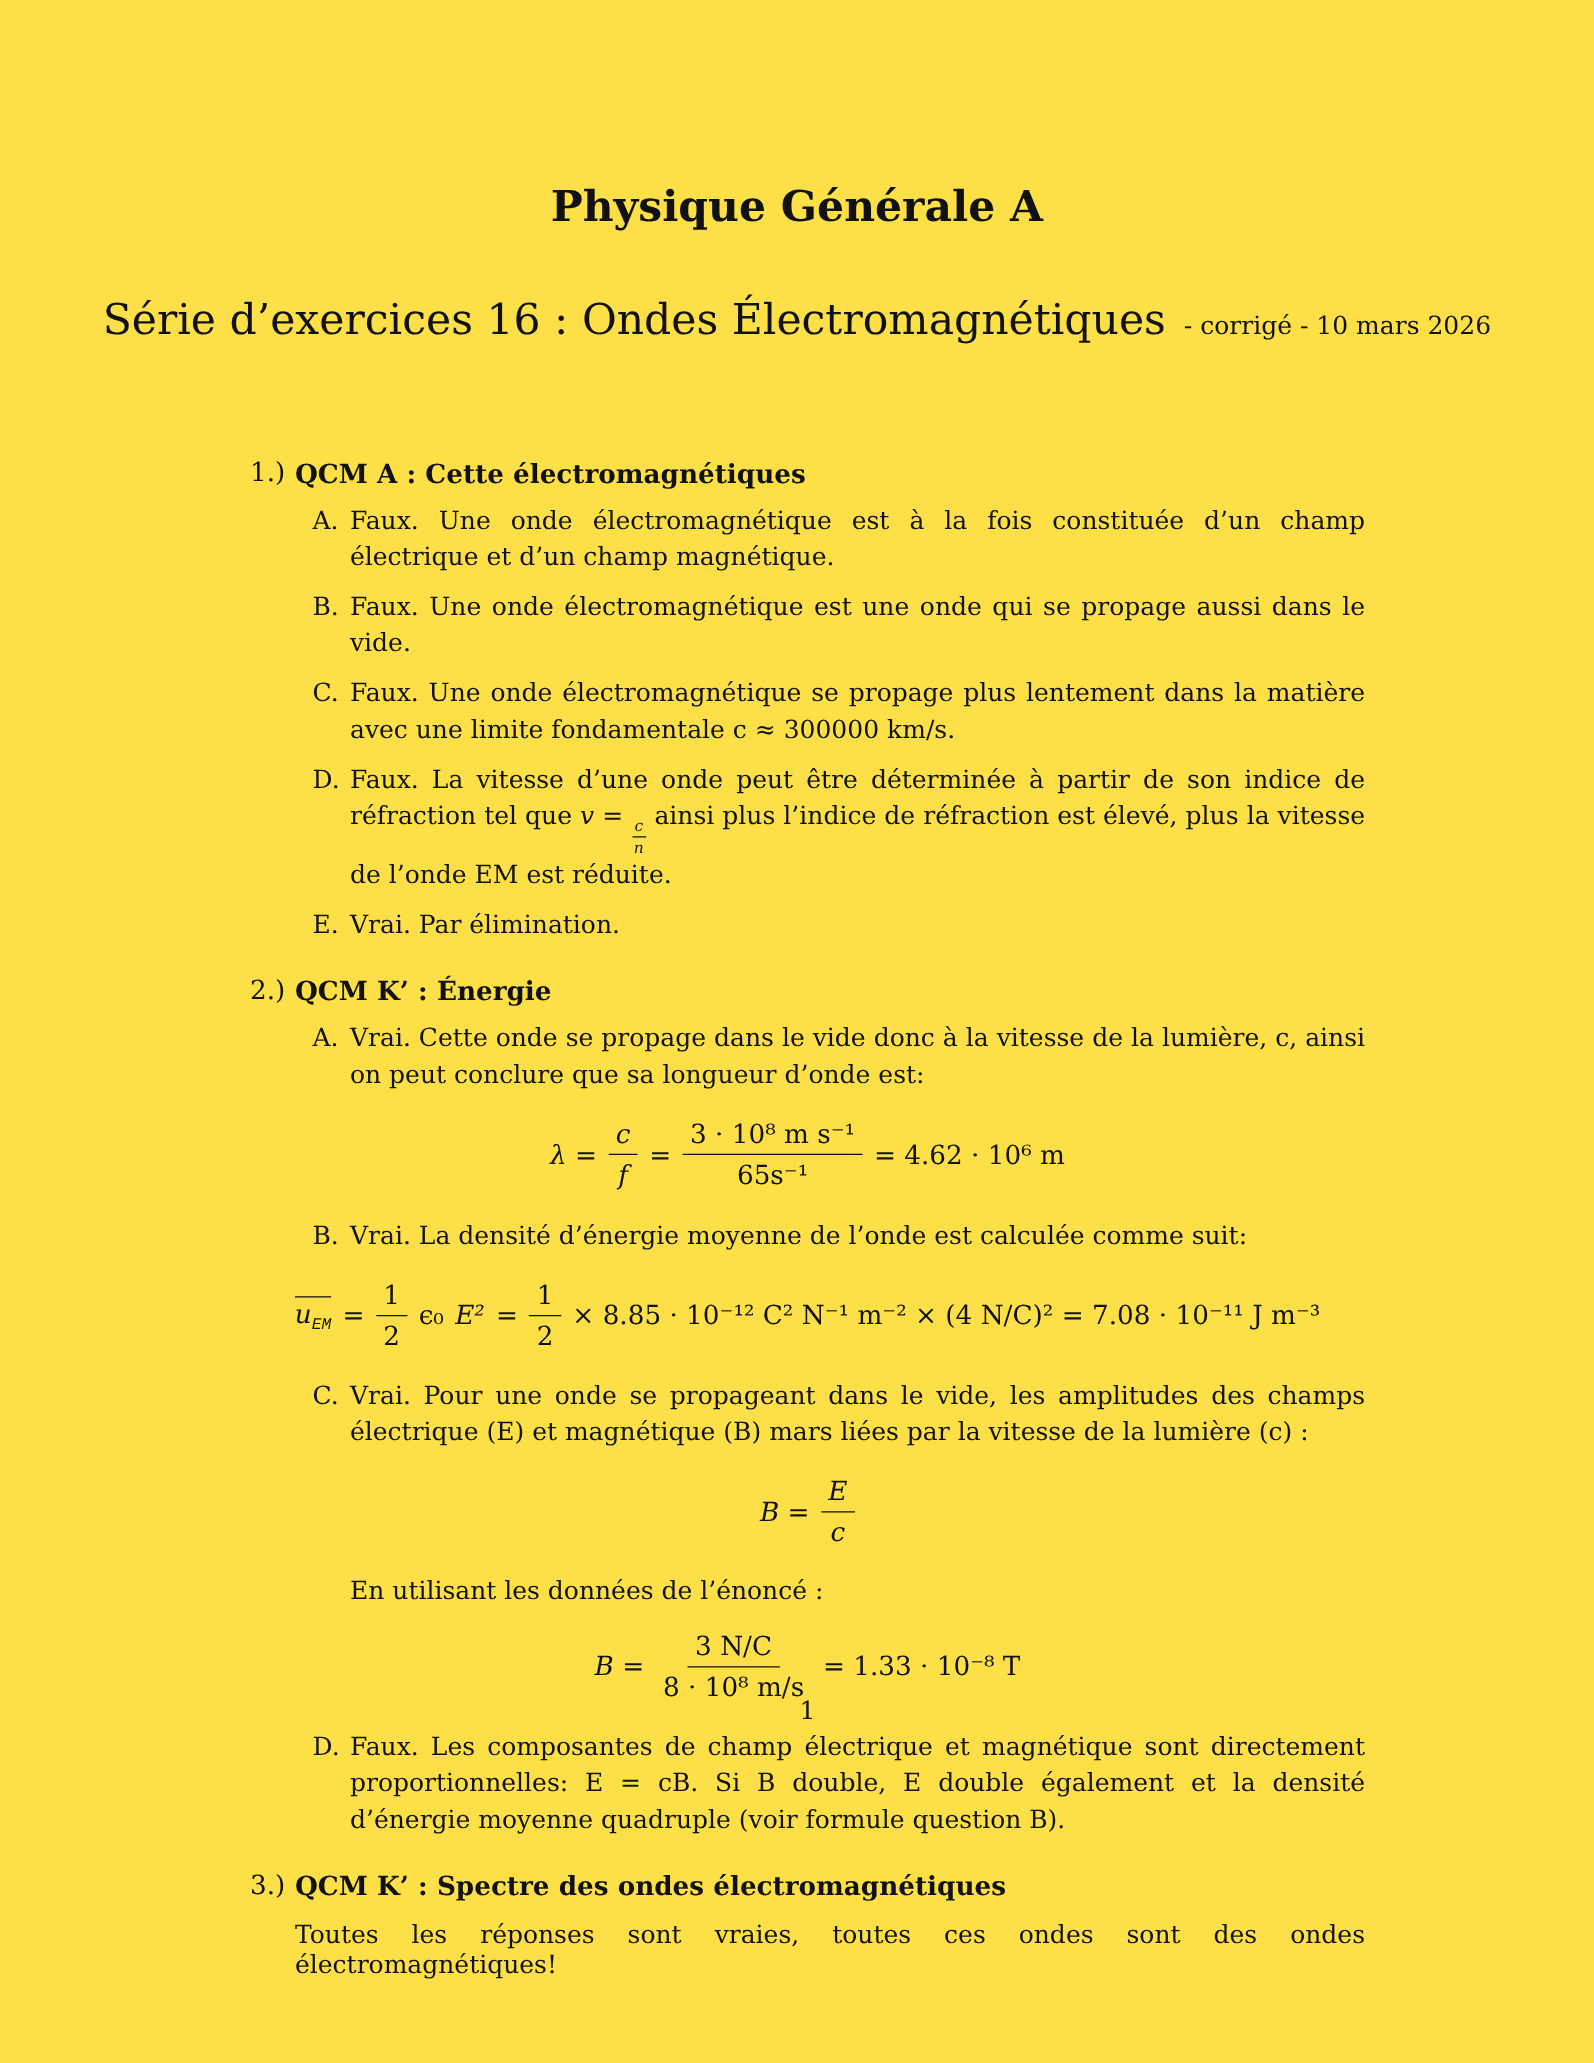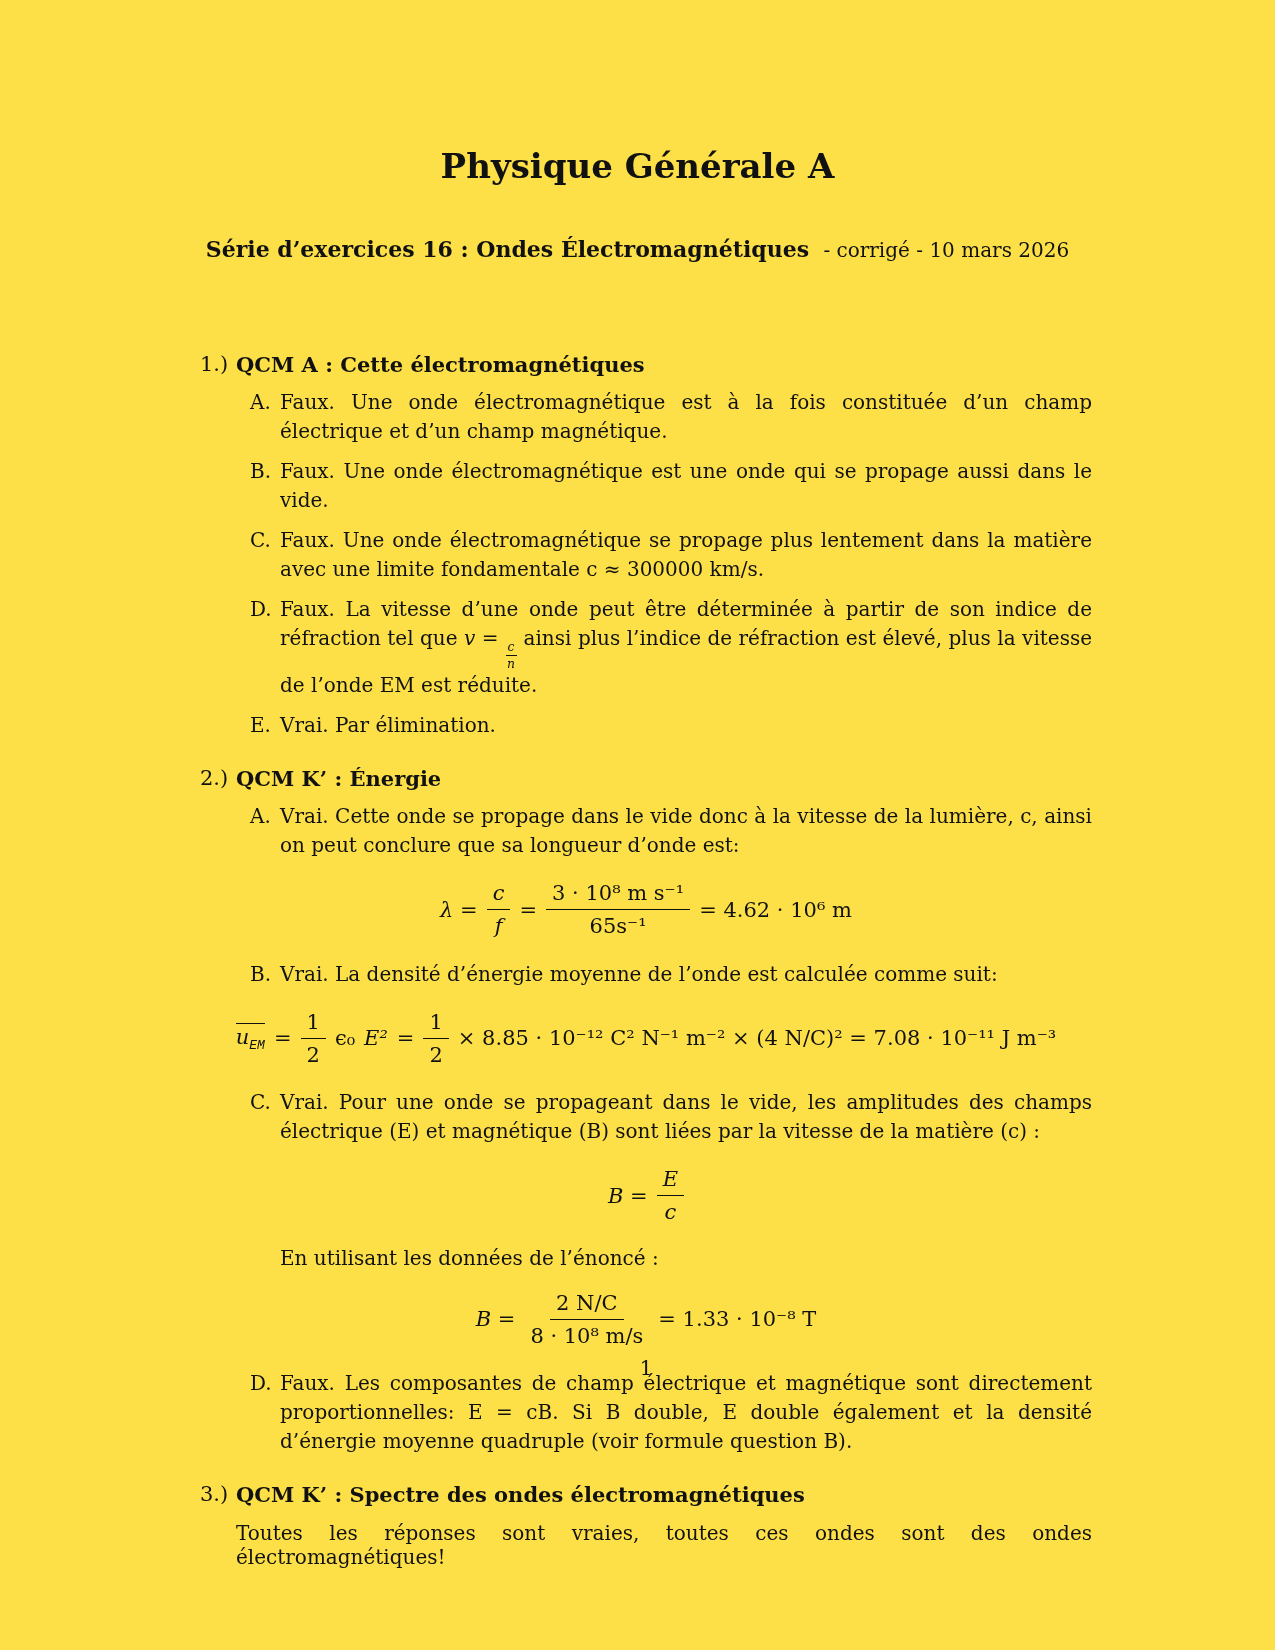--- a/index.html
+++ b/index.html
@@ -17,21 +17,21 @@
   .doc-title {
     padding-top: 146px;
     text-align: center;
     font-size: 34px;
     font-weight: bold;
   }
   .doc-subtitle {
     margin-top: 50px;
     text-align: center;
   }
-  .sub-bold { font-size: 22px; font-weight: bold; }
+  .sub-bold { font-size: 34px; font-weight: normal; }
   .sub-note { font-size: 20px; margin-left: 8px; }
 
   .content {
     width: 892px;
     margin-left: 200px;
     margin-top: 90px;
   }
   .section-head { display: flex; margin-top: 26px; font-size: 21px; }
   .sec-num { width: 36px; flex: none; }
   .sec-title { font-weight: bold; }
@@ -169,37 +169,37 @@
       <span>=</span>
       <span class="frac">
           <span class="num">1</span>
           <span class="den">2</span>
         </span>
       <span>× 8.85 · 10⁻¹² C² N⁻¹ m⁻² × (4 N/C)² = 7.08 · 10⁻¹¹ J m⁻³</span>
     </div>
 
     <div class="item">
       <span class="item-label">C.</span>
-      <div class="item-text">Vrai. Pour une onde se propageant dans le vide, les amplitudes des champs électrique (E) et magnétique (B) sont liées par la vitesse de la matière (c) :</div>
+      <div class="item-text">Vrai. Pour une onde se propageant dans le vide, les amplitudes des champs électrique (E) et magnétique (B) mars liées par la vitesse de la lumière (c) :</div>
     </div>
 
     <div class="equation">
       <span class="it">B =</span>
       <span class="frac">
           <span class="num it">E</span>
           <span class="den it">c</span>
         </span>
     </div>
 
     <div class="note-line">En utilisant les données de l’énoncé :</div>
 
     <div class="equation">
       <span class="it">B =</span>
       <span class="frac">
-          <span class="num">2 N/C</span>
+          <span class="num">3 N/C</span>
           <span class="den">8 · 10⁸ m/s</span>
         </span>
       <span>= 1.33 · 10⁻⁸ T</span>
     </div>
 
     <div class="item">
       <span class="item-label">D.</span>
       <div class="item-text">Faux. Les composantes de champ électrique et magnétique sont directement proportionnelles: E = cB. Si B double, E double également et la densité d’énergie moyenne quadruple (voir formule question B).</div>
     </div>
 

